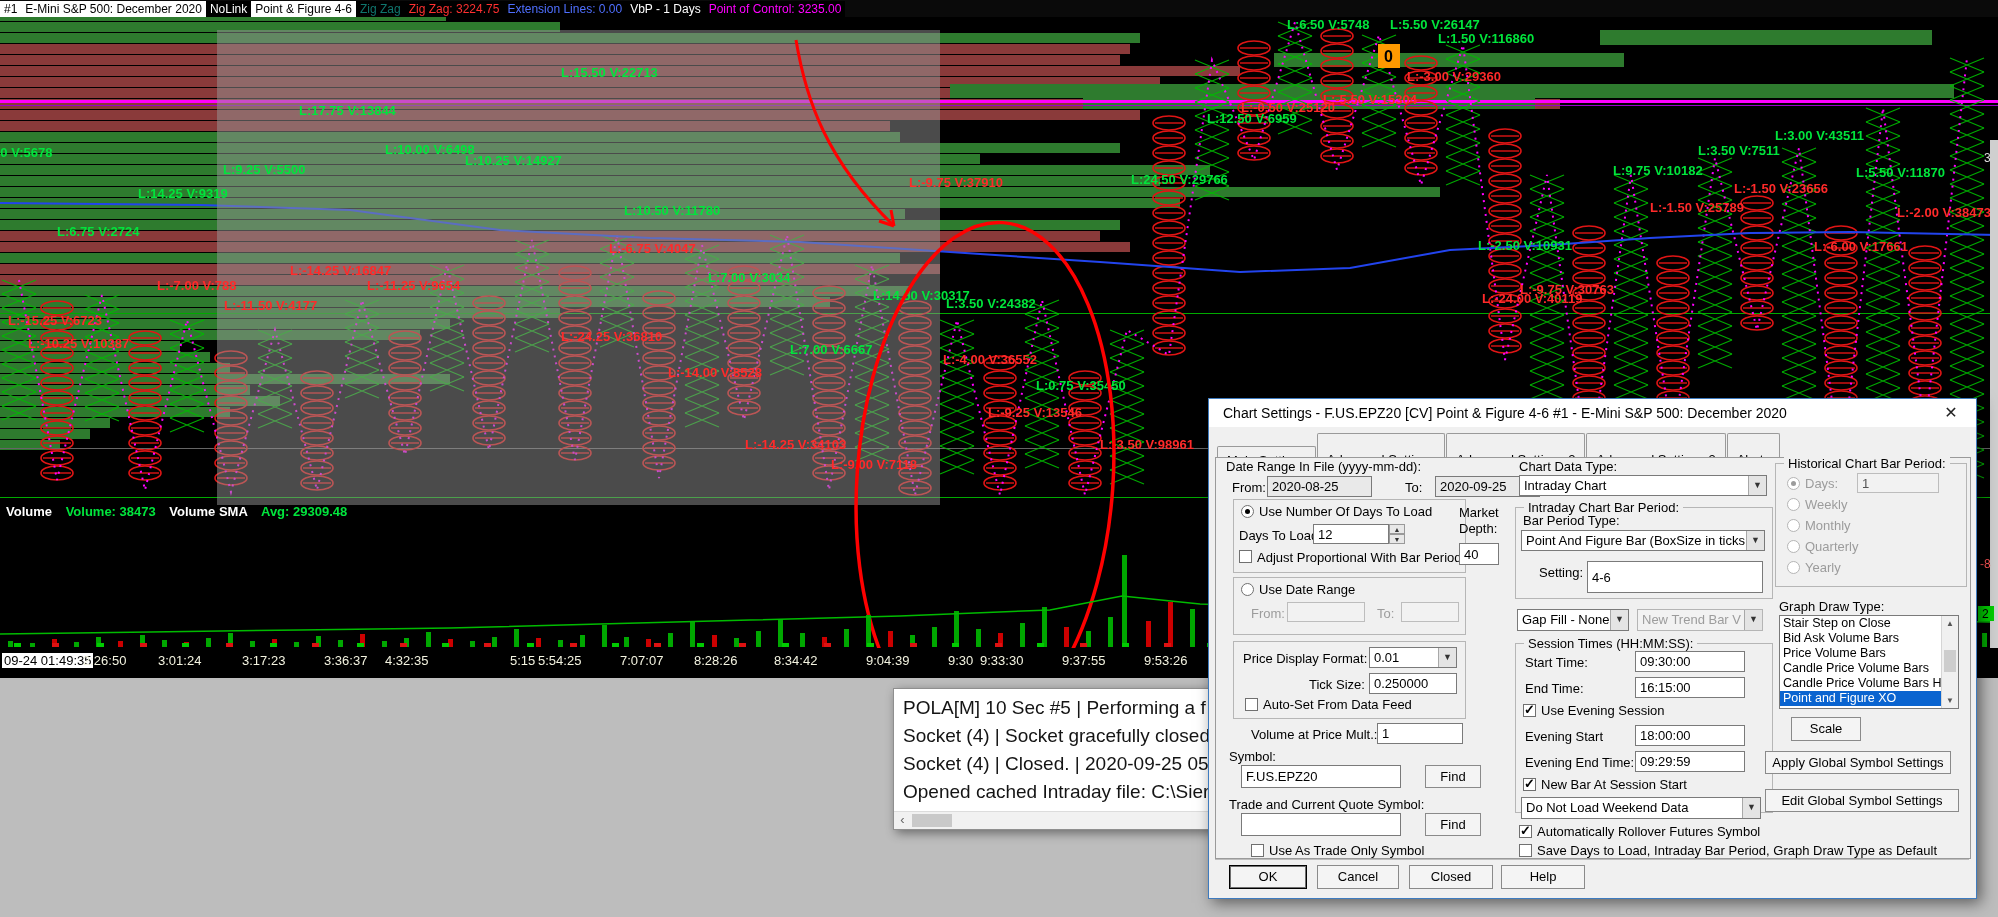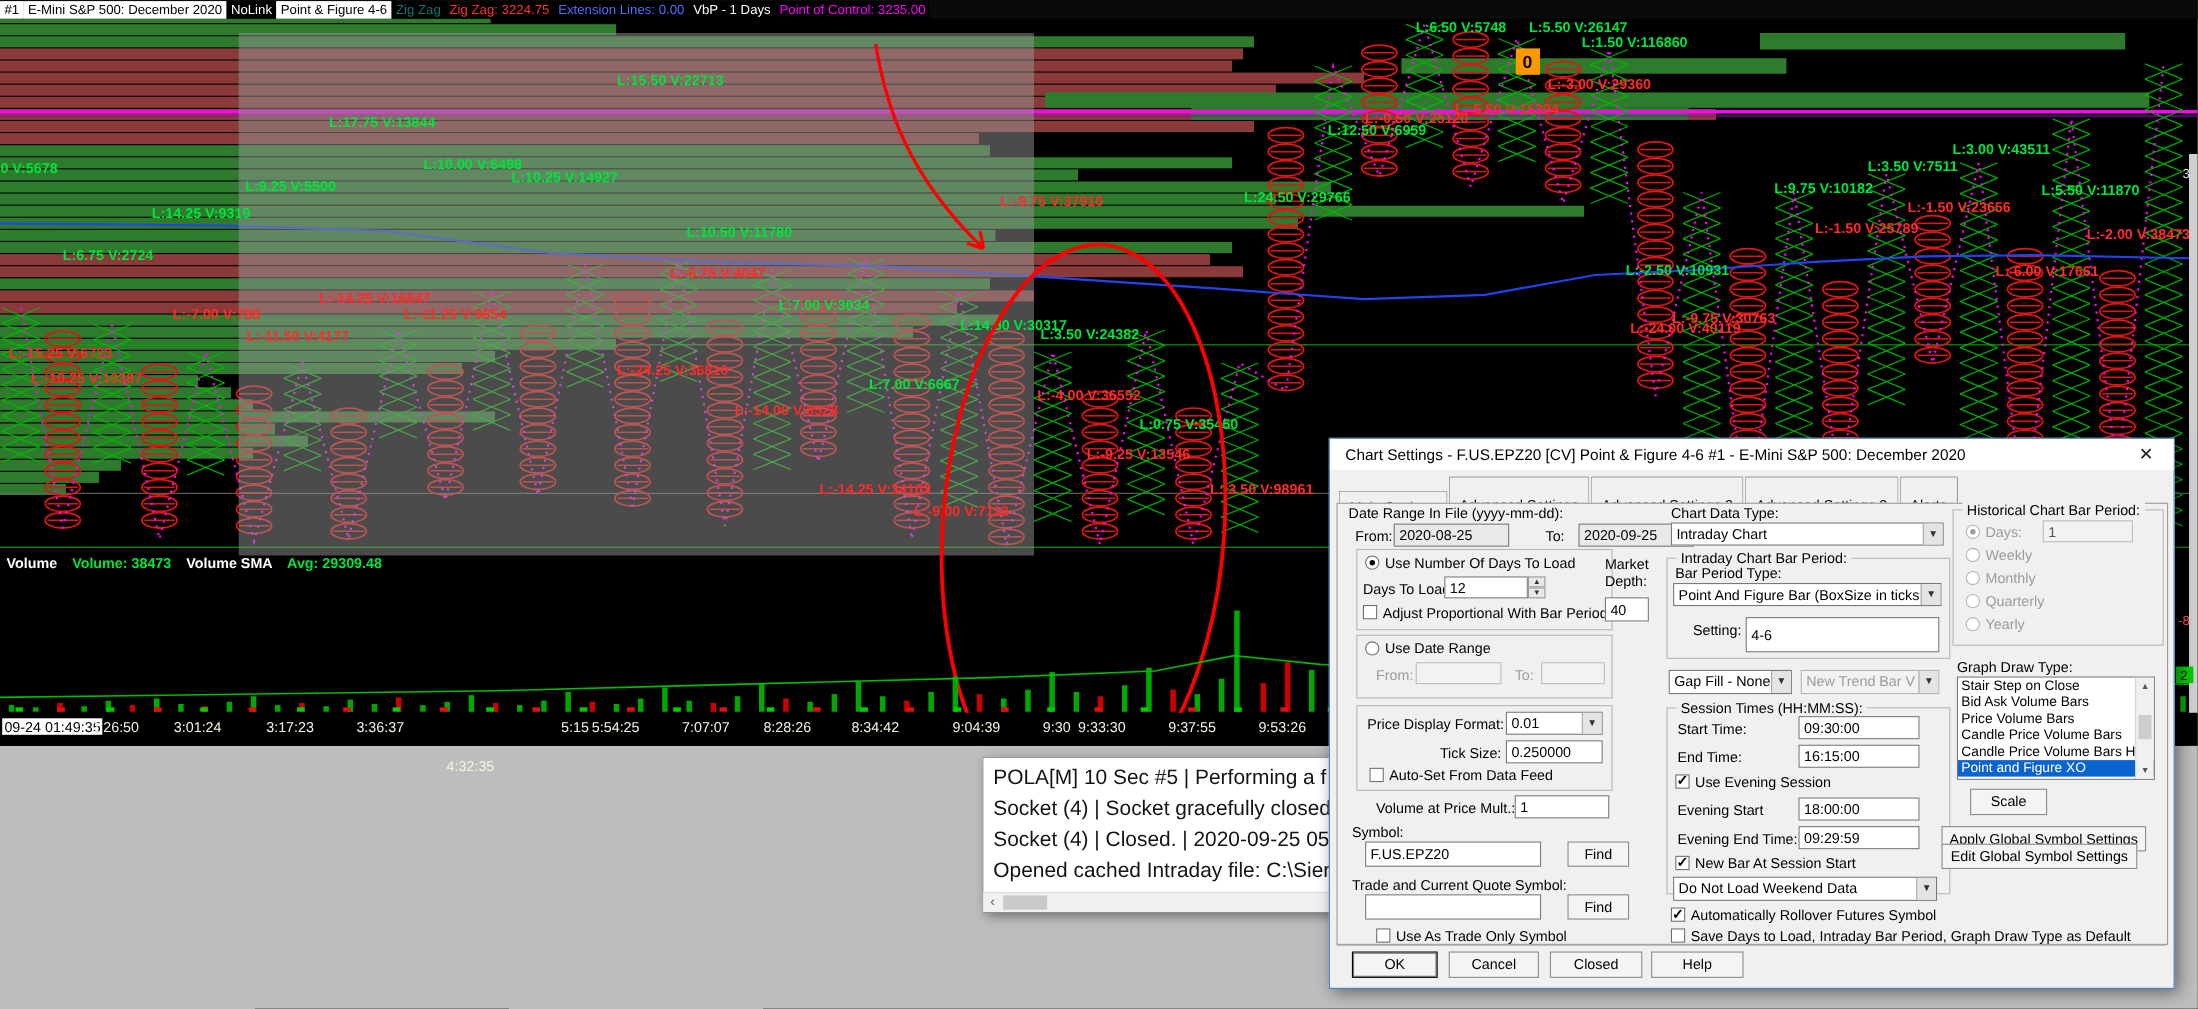--- a/index.html
+++ b/index.html
@@ -1150,21 +1150,21 @@
     <span style="color:#00e53c">Volume: 38473</span>
     <span style="color:#fff">Volume SMA</span>
     <span style="color:#00e53c">Avg: 29309.48</span>
   </div>
   <div id="axis">
       <div class="tlabel hl" style="left: 2px;">09-24 01:49:35</div>
       <div class="tlabel" style="left: 83px;">2:26:50</div>
       <div class="tlabel" style="left: 158px;">3:01:24</div>
       <div class="tlabel" style="left: 242px;">3:17:23</div>
       <div class="tlabel" style="left: 324px;">3:36:37</div>
-      <div class="tlabel" style="left: 406px; margin-top: 36px;">4:32:35</div>
+      <div class="tlabel" style="left: 385px;">4:32:35</div>
       <div class="tlabel" style="left: 510px;">5:15</div>
       <div class="tlabel" style="left: 538px;">5:54:25</div>
       <div class="tlabel" style="left: 620px;">7:07:07</div>
       <div class="tlabel" style="left: 694px;">8:28:26</div>
       <div class="tlabel" style="left: 774px;">8:34:42</div>
       <div class="tlabel" style="left: 866px;">9:04:39</div>
       <div class="tlabel" style="left: 948px;">9:30</div>
       <div class="tlabel" style="left: 980px;">9:33:30</div>
       <div class="tlabel" style="left: 1062px;">9:37:55</div>
       <div class="tlabel" style="left: 1144px;">9:53:26</div>
@@ -1325,20 +1325,20 @@
       <div class="item">Candle Price Volume Bars Holl</div>
       <div class="item sel">Point and Figure XO</div>
       <div id="gdsb">
       <div class="a" style="top:0">▲</div>
       <div class="a" style="bottom:0">▼</div>
       <div class="thumb"></div>
     </div>
   </div>
   <div class="btn" style="left:582px;top:318px;width:70px;height:24px">Scale</div>
   <div class="btn" style="left:556px;top:352px;width:186px;height:23px">Apply Global Symbol Settings</div>
-  <div class="btn" style="left:556px;top:368px;width:178px;height:23px">Edit Global Symbol Settings</div>
+  <div class="btn" style="left:556px;top:390px;width:194px;height:23px">Edit Global Symbol Settings</div>
 
   <div class="sep" style="left:6px;top:460px;width:754px"></div>
   <div class="btn def" style="left:20px;top:466px;width:78px;height:24px">OK</div>
   <div class="btn" style="left:108px;top:466px;width:82px;height:24px">Cancel</div>
   <div class="btn" style="left:200px;top:466px;width:84px;height:24px">Closed</div>
   <div class="btn" style="left:292px;top:466px;width:84px;height:24px">Help</div>
 </div>
 
 </body></html>

